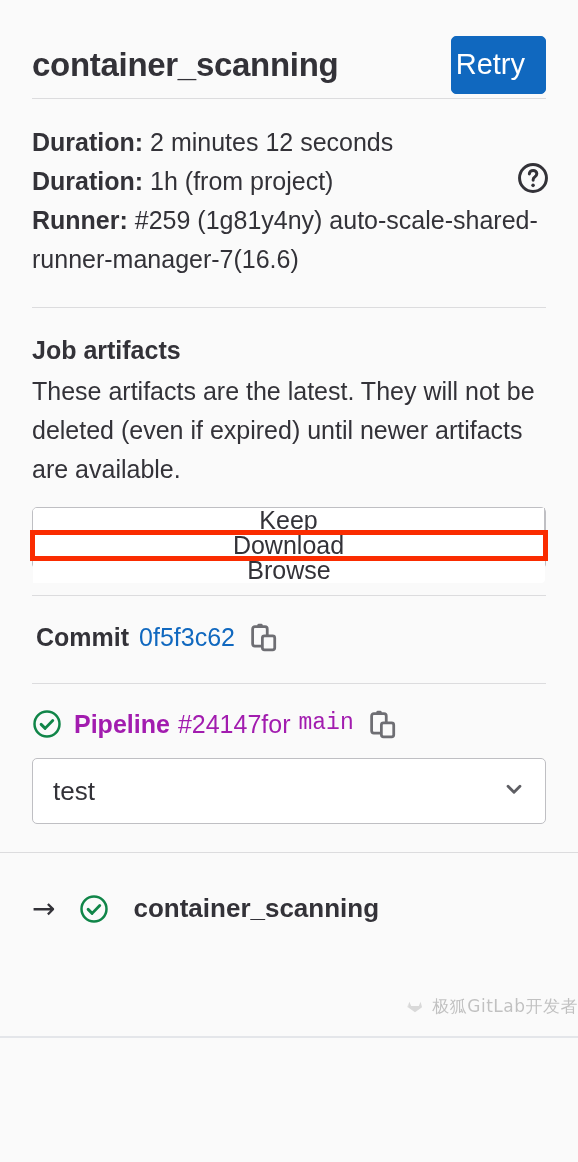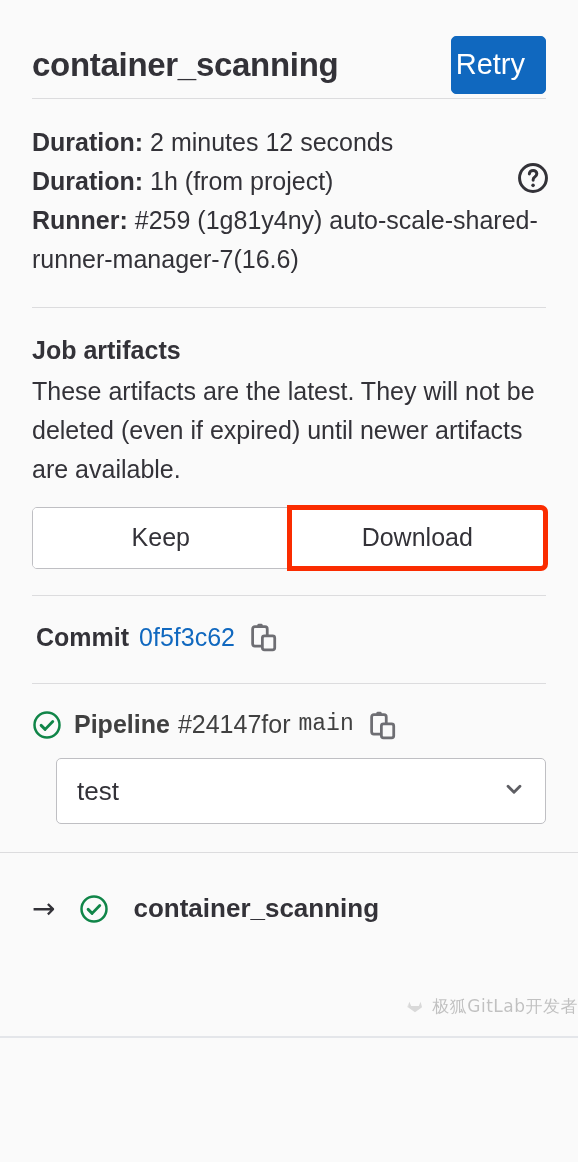--- a/index.html
+++ b/index.html
@@ -96,20 +96,21 @@
 
   .btn-group {
     display: flex;
     margin-top: 18px;
     border: 1px solid #bfbfc3;
     border-radius: 5px;
     background: #ffffff;
     overflow: visible;
     height: 62px;
     position: relative;
+    flex-direction: column;
   }
   .btn-group .gbtn {
     flex: 1 1 0;
     display: flex;
     align-items: center;
     justify-content: center;
     font-size: 25px;
     color: #333238;
     background: #ffffff;
     border: none;
@@ -150,23 +151,23 @@
     font-size: 25px;
     color: #333238;
     margin-top: 6px;
     line-height: 1.4;
   }
 
   
   .pipeline-block { padding: 24px 32px 0 32px; }
   .pipeline-row {
     display: flex;
-    align-items: flex-end;
-    font-size: 25px;
-    color: #404040;
+    align-items: center;
+    font-size: 25px;
+    color: #a21caf;
     line-height: 1.3;
   }
   .status-ico { width: 30px; height: 30px; margin-right: 12px; flex: 0 0 auto; }
   .pipeline-label { font-weight: bold; margin-right: 8px; }
   .pipeline-num { }
   .pipeline-for { margin-right: 8px; }
   .pipeline-ref {
     font-family: "Liberation Mono", monospace;
     font-size: 23px;
   }
@@ -175,21 +176,20 @@
     margin-top: 18px;
     height: 66px;
     border: 1px solid #bfbfc3;
     border-radius: 5px;
     background: #ffffff;
     display: flex;
     align-items: center;
     justify-content: space-between;
     padding: 0 18px 0 20px;
     cursor: pointer;
-    margin-left: 24px;
   }
   .stage-select-text { font-size: 26px; color: #333238; }
 
   
   .jobs-area { padding: 40px 32px 0 32px; }
   .job-row {
     display: flex;
     align-items: center;
     cursor: pointer;
   }
@@ -269,20 +269,21 @@
   <div style="height:28px"></div>
   <div class="divider"></div>
 
   <div class="artifacts">
     <div class="section-title">Job artifacts</div>
     <div class="artifacts-desc">These artifacts are the latest. They will not be deleted (even if expired) until newer artifacts are available.</div>
 
     <div class="btn-group">
       <button class="gbtn">Keep</button>
       <button class="gbtn highlight">Download</button>
+      <button class="gbtn">Browse</button>
     </div>
   </div>
 
   <div style="height:26px"></div>
   <div class="divider"></div>
 
   <div class="commit-block">
     <div class="commit-row">
       <span class="commit-label">Commit</span>
       <a class="commit-sha" href="#">0f5f3c62</a>

